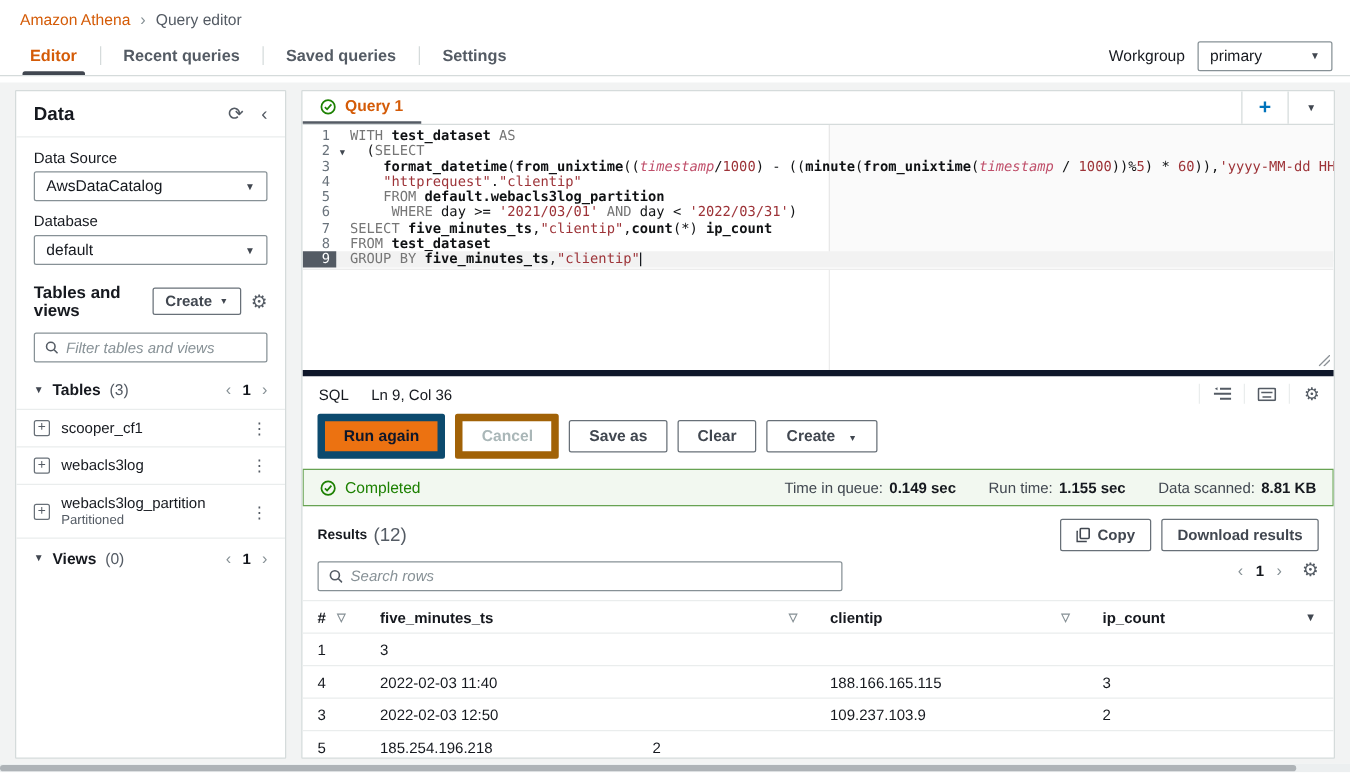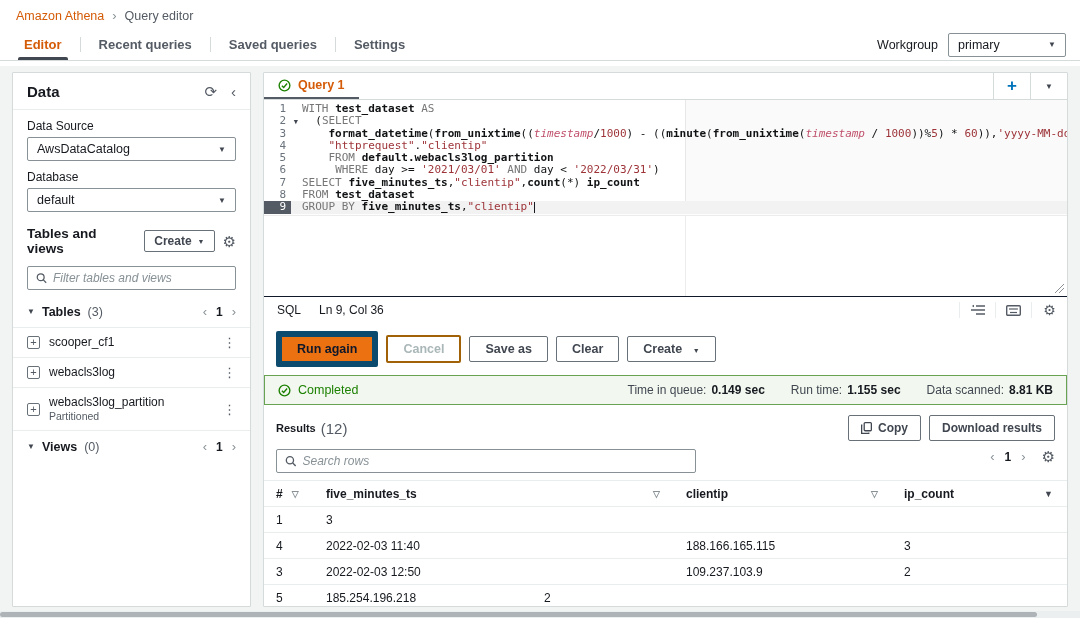--- a/index.html
+++ b/index.html
@@ -16,28 +16,28 @@
   
   .tab-bar { display:flex; align-items:stretch; border-bottom:1px solid #d5dbdb; padding:0 8px 0 6px; height:32px; }
   .nav-tabs { display:flex; align-items:stretch; }
   .nav-tab { display:flex; align-items:center; padding:0 18px; font-size:13px; font-weight:bold; color:#545b64; cursor:pointer; position:relative; }
   .nav-tab.active { color:#d45b07; }
   .nav-tab.active::after { content:""; position:absolute; left:12px; right:12px; bottom:0; height:3px; background:#414750; border-radius:2px 2px 0 0; }
   .tab-divider { width:1px; background:#d5dbdb; margin:8px 0; }
   .workgroup { margin-left:auto; display:flex; align-items:center; gap:10px; font-size:12.5px; padding-right:6px; }
   .selectbox { display:flex; align-items:center; justify-content:space-between; gap:10px; border:1px solid #879196; border-radius:2px; background:#fff; padding:4px 9px; font-size:12.5px; cursor:pointer; }
   .selectbox .arr { font-size:8px; color:#414750; }
-  .workgroup .selectbox { width:118px; }
+  .workgroup .selectbox { width:108px; }
 
   
   .content { position:absolute; top:66px; left:0; right:0; bottom:7px; background:#f2f3f3; padding:6px 12px 4px; display:flex; gap:12px; }
   .panel { background:#fff; border:1px solid #d5dbdb; border-radius:1px; }
 
   
-  .sidebar { width:239px; flex:none; display:flex; flex-direction:column; overflow:hidden; }
+  .sidebar { width:217px; flex:none; display:flex; flex-direction:column; overflow:hidden; }
   .sb-head { display:flex; align-items:center; padding:10px 14px 9px; border-bottom:1px solid #eaeded; }
   .sb-head .ttl { font-size:15px; font-weight:bold; flex:1; }
   .sb-head .ic { color:#545b64; font-size:15px; margin-left:14px; cursor:pointer; line-height:1; }
   .fld-label { font-size:12px; color:#16191f; margin:9px 14px 4px; }
   .sidebar .selectbox { margin:0 14px; }
   .tv-head { display:flex; align-items:center; gap:8px; padding:14px 14px 8px; }
   .tv-head .ttl { font-size:13.5px; font-weight:bold; flex:1; }
   .btn-sm { border:1px solid #687078; border-radius:2px; background:#fff; font-weight:bold; font-size:12px; color:#414750; padding:3px 9px; display:flex; align-items:center; gap:6px; cursor:pointer; font-family:inherit; }
   .btn-sm .arr { font-size:7px; }
   .gear { color:#545b64; font-size:15px; cursor:pointer; line-height:1; }
@@ -83,31 +83,31 @@
   .tk-kw { color:#767676; }
   .tk-fn { font-weight:bold; color:#101214; }
   .tk-num { color:#9d3338; }
   .tk-str { color:#9d3338; }
   .tk-var { color:#c0506b; font-style:italic; }
   .tk-pl { color:#101214; }
   .cursor { display:inline-block; width:1px; height:11px; background:#16191f; vertical-align:text-bottom; }
   .resize-handle { position:absolute; right:3px; bottom:3px; width:9px; height:9px; cursor:nwse-resize; }
 
   
-  .status-bar { display:flex; align-items:center; border-top:1px solid #0f172a; height:27px; flex:none; font-size:12px; color:#16191f; }
+  .status-bar { display:flex; align-items:flex-end; border-top:5px solid #0f172a; height:27px; flex:none; font-size:12px; color:#16191f; }
   .status-bar .sl { display:flex; align-items:center; gap:18px; padding-left:13px; }
   .sb-icons { margin-left:auto; display:flex; align-items:stretch; }
   .sb-icon { width:36px; display:flex; align-items:center; justify-content:center; border-left:1px solid #eaeded; color:#545b64; cursor:pointer; font-size:14px; }
 
   
   .actions { display:flex; align-items:center; gap:8px; padding:8px 12px 7px; flex:none; }
   .btn { border-radius:2px; font-weight:bold; font-size:12.5px; padding:5px 15px; cursor:pointer; font-family:inherit; }
   .btn-primary { background:#ec7211; border:6px solid #0c4a6e; color:#0f172a; }
   .btn-secondary { background:#fff; border:1px solid #687078; color:#414750; }
-  .btn-disabled { background:#fff; border:2px solid #a16207; color:#aab7b8; cursor:default; }
+  .btn-disabled { background:#fff; border:6px solid #a16207; color:#aab7b8; cursor:default; }
   .btn .arr { font-size:7px; margin-left:7px; }
 
   
   .banner { display:flex; align-items:center; border:1px solid #67a353; background:#f2f8f0; margin:1px 0 0; padding:0 13px; height:30px; flex:none; }
   .banner .st { display:flex; align-items:center; gap:7px; color:#1d8102; font-size:12.5px; }
   .metrics { margin-left:auto; display:flex; gap:26px; font-size:12px; }
   .metric { display:flex; gap:5px; }
   .metric .ml { color:#414750; }
   .metric .mv { color:#16191f; font-weight:600; }
 

